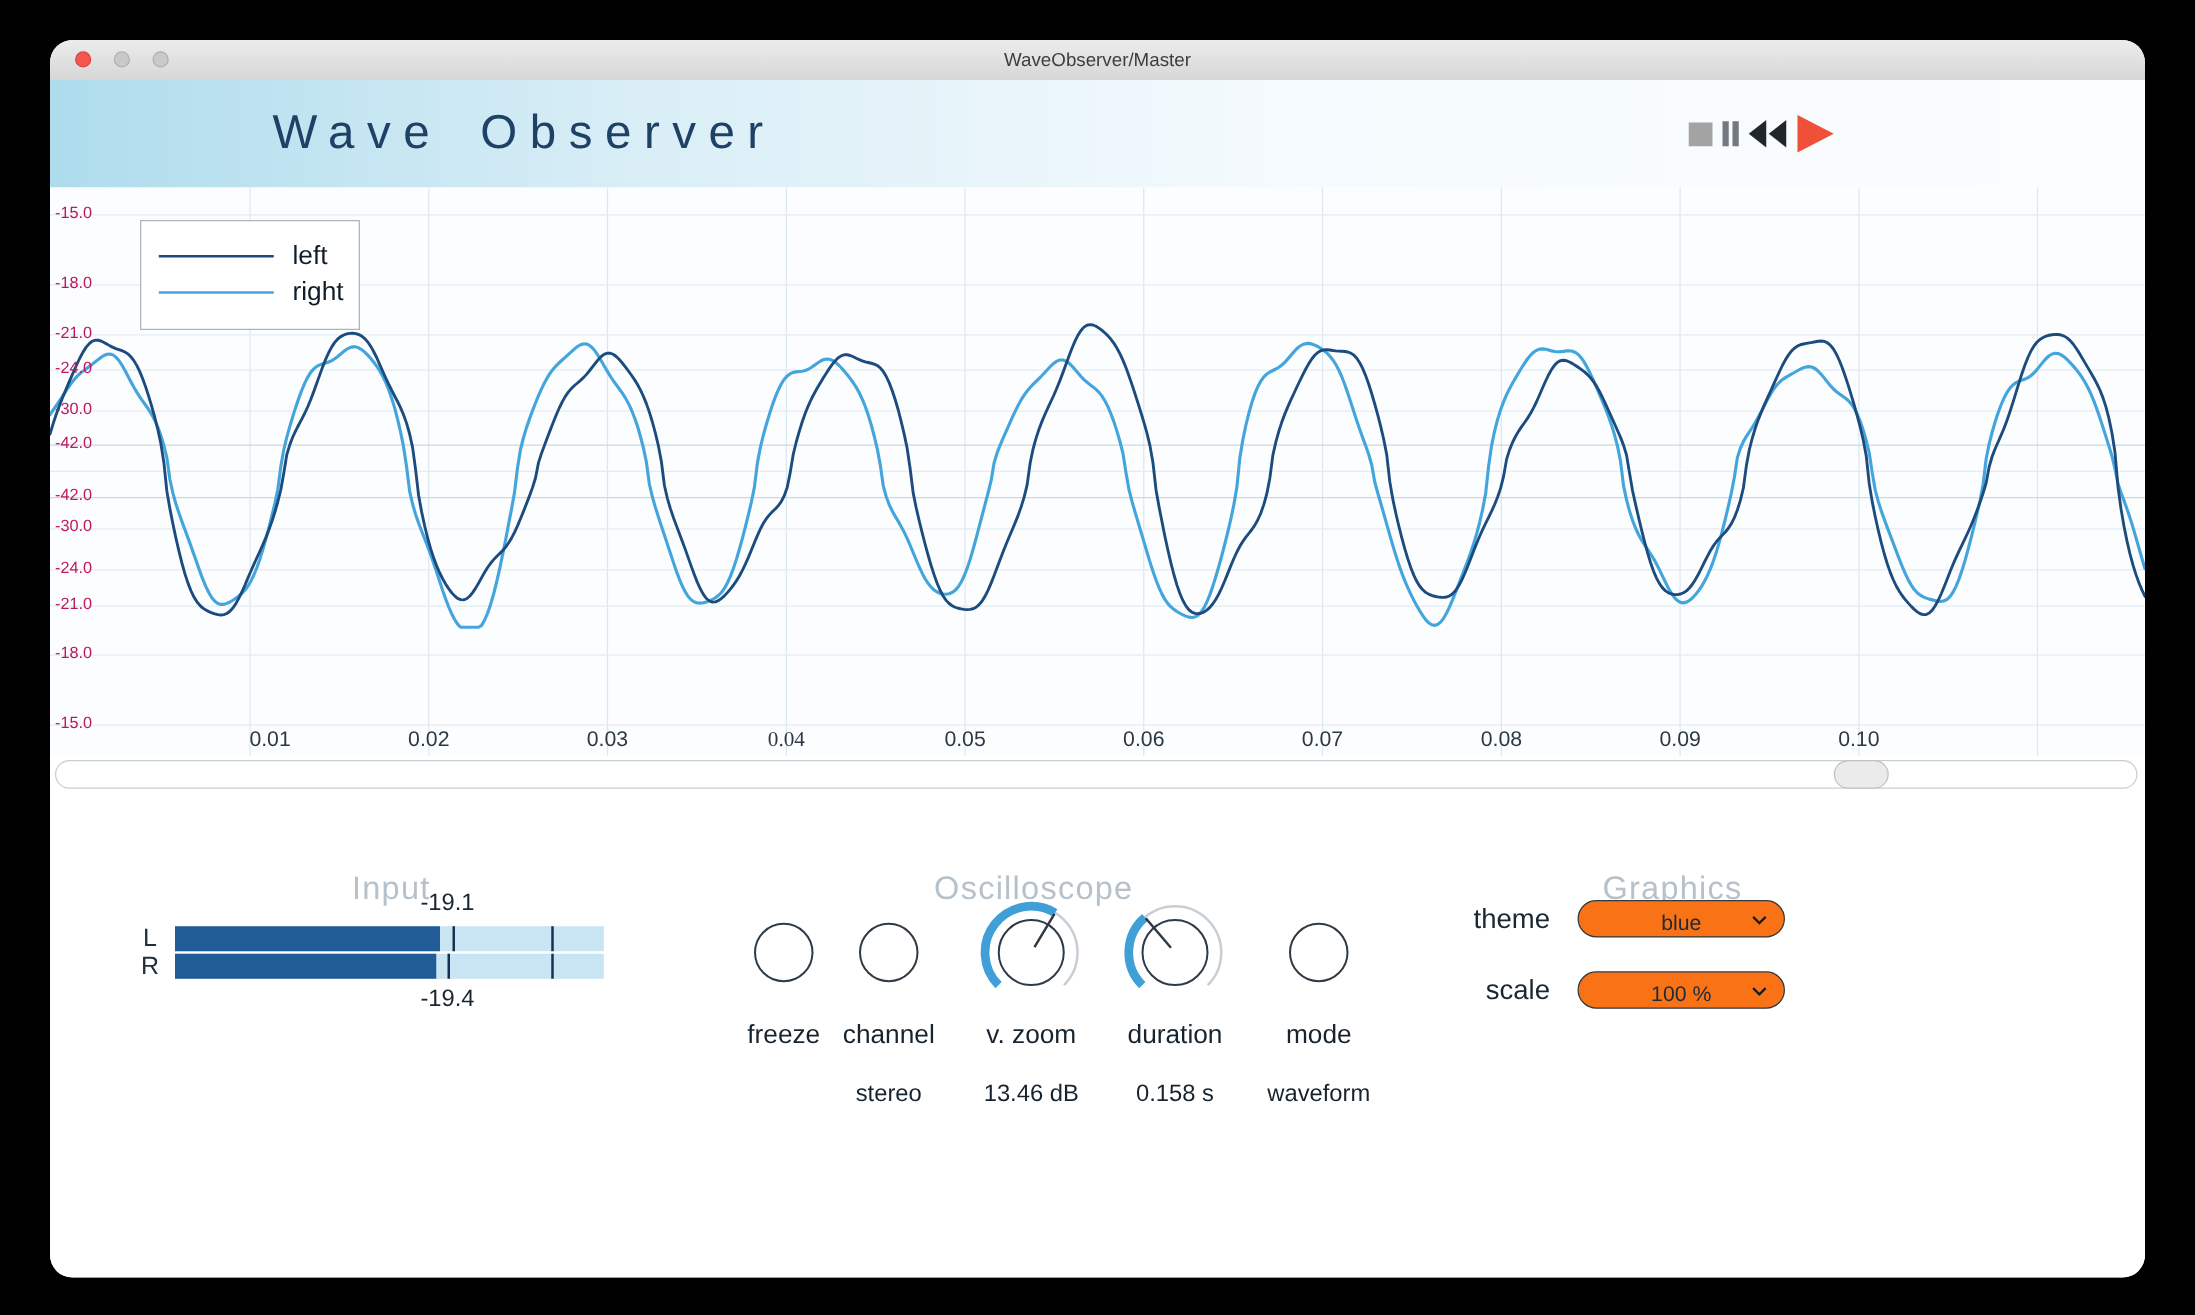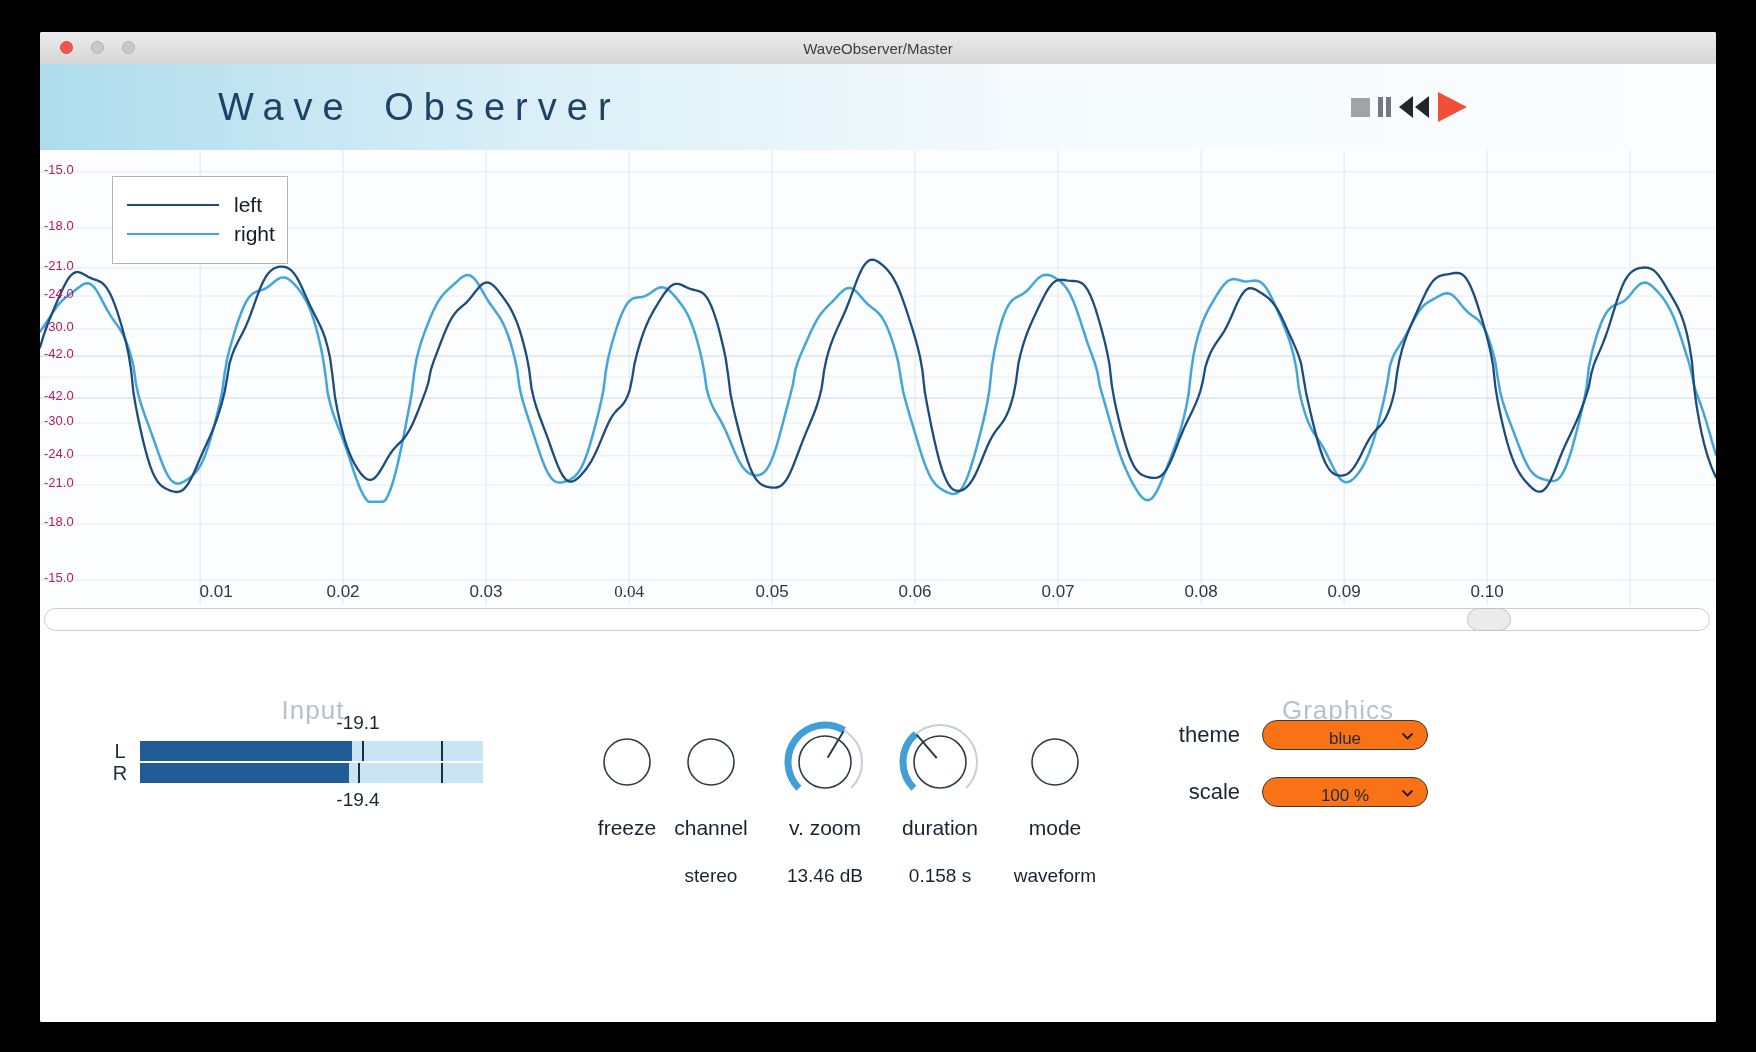--- a/index.html
+++ b/index.html
@@ -1,17 +1,17 @@
 <!DOCTYPE html>
 <html><head>
 <meta charset="utf-8">
 <style>
   html,body{margin:0;padding:0;background:#000;}
   .stage{position:relative;width:1756px;height:1052px;background:#000;font-family:"Liberation Sans",sans-serif;overflow:hidden;}
-  .window{position:absolute;left:40px;top:32px;width:1676px;height:990px;border-radius:2px;overflow:hidden;background:#ffffff;box-shadow:0 25px 70px rgba(0,0,0,0.65);}
+  .window{position:absolute;left:40px;top:32px;width:1676px;height:990px;border-radius:18px;overflow:hidden;background:#ffffff;box-shadow:0 25px 70px rgba(0,0,0,0.65);}
   
   .titlebar{position:absolute;top:0;left:0;right:0;height:32px;background:linear-gradient(#ececec,#d6d6d6);border-bottom:1px solid #b3b3b3;display:flex;align-items:center;justify-content:center;}
   .titlebar-text{font-size:15px;color:#3d3d3d;}
   .traffic{position:absolute;left:20px;top:9px;display:flex;gap:18px;}
   .dot{width:13px;height:13px;border-radius:50%;box-sizing:border-box;}
   .dot.red{background:#f4564d;border:1px solid #d8483f;}
   .dot.gray{background:#c9c9c9;border:1px solid #b0b0b0;}
   
   .header{position:absolute;top:32px;left:0;right:0;height:86px;background:linear-gradient(90deg,#aedcec 0%,#d9eef7 28%,#f4fafd 58%,#fbfdfe 100%);}
   .app-title{position:absolute;left:178px;top:50%;transform:translateY(-50%);font-size:38px;letter-spacing:10px;word-spacing:10px;color:#1e4166;font-weight:400;}
@@ -158,20 +158,21 @@
       </div>
     </div>
 
     <div class="scroll-track">
       <div class="scroll-thumb" id="scroll-thumb" style="left: 1422px; width: 44px;"></div>
     </div>
 
     <div class="bottom-bg"></div>
 
     <div class="section-title st-input">Input</div>
+    <div class="section-title st-osc">Oscilloscope</div>
     <div class="section-title st-gfx">Graphics</div>
 
     <div class="meter-value mv-top">-19.1</div>
     <span class="meter-ch mc-l">L</span>
     <div class="meter-bar mb-l" style="background: rgb(201, 228, 243);">
         <div class="meter-fill" style="width: 61.8%; background: rgb(33, 92, 151);"></div>
         <div class="meter-tick" style="left: 64.7%;"></div>
         <div class="meter-tick" style="left: 87.8%;"></div>
       </div>
     <span class="meter-ch mc-r">R</span>

